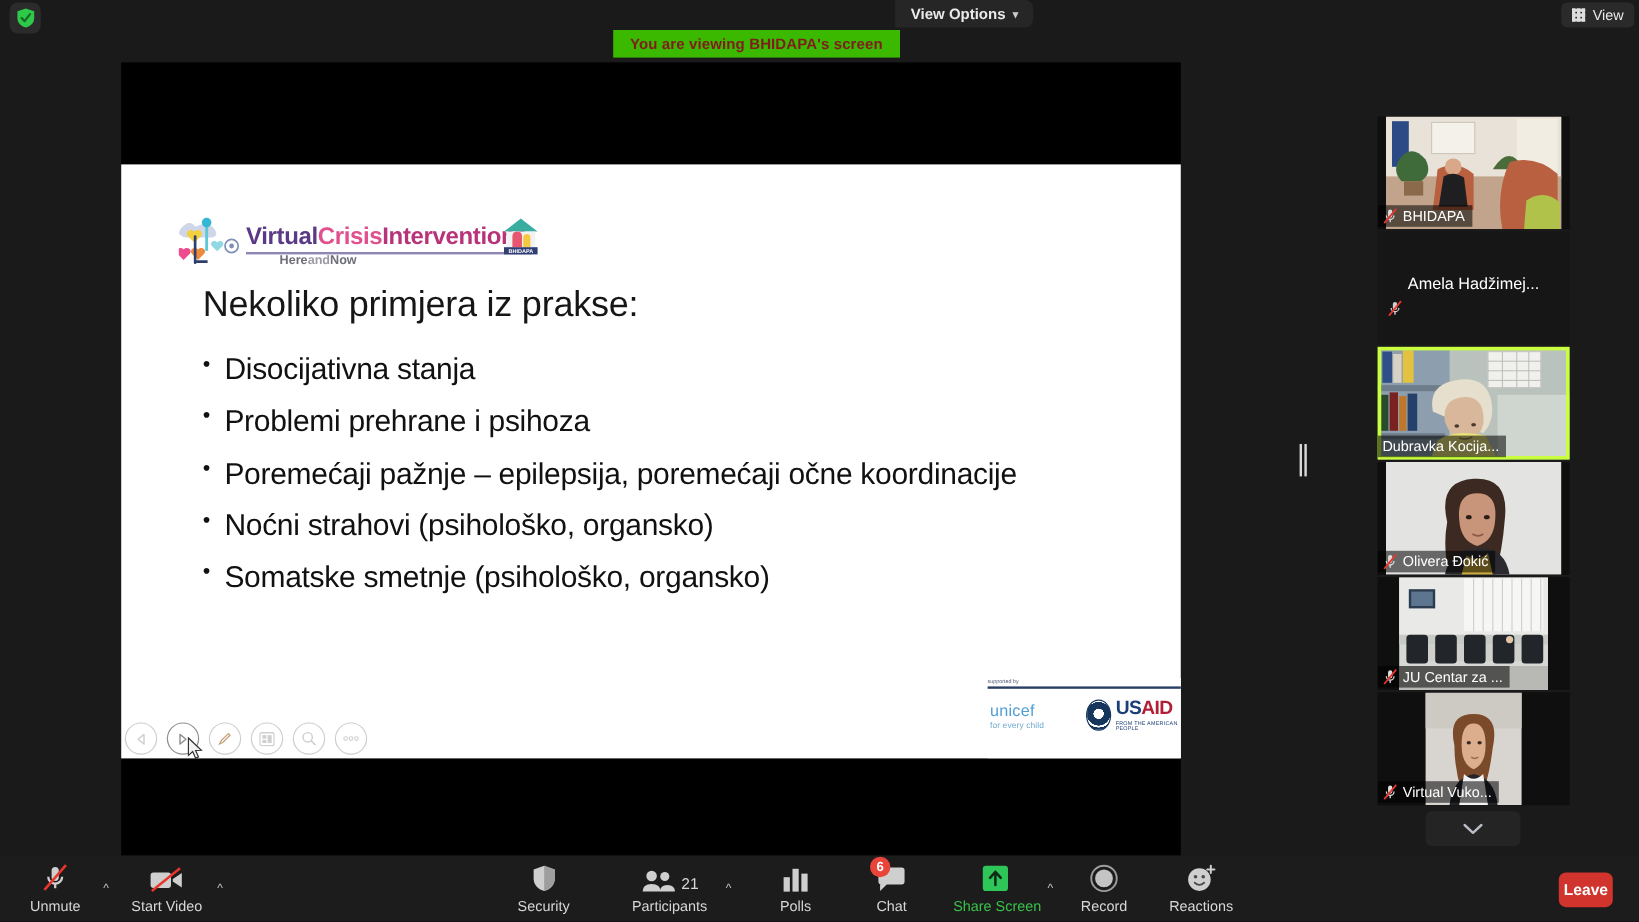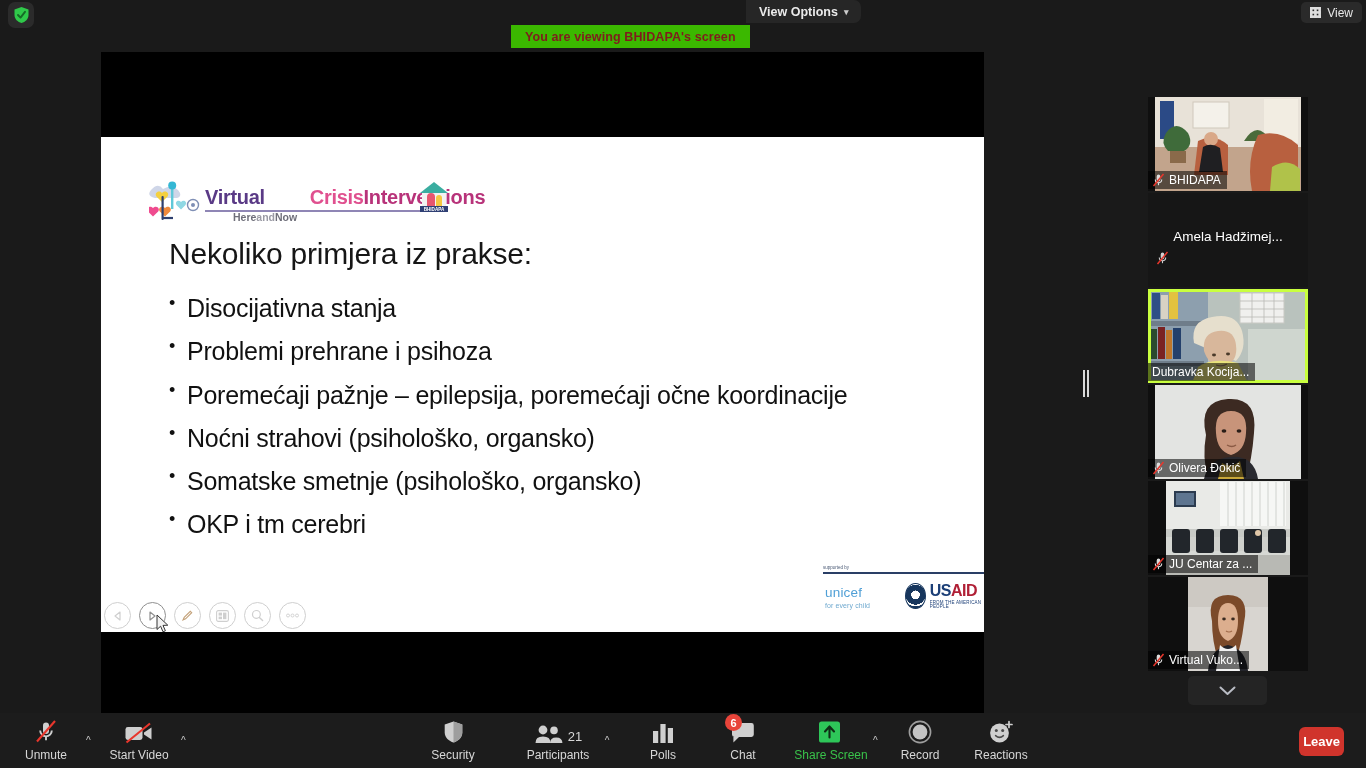--- a/index.html
+++ b/index.html
@@ -51,21 +51,21 @@
   .slide {
     position: absolute; left: 0px; top: 85px; width: 883px; height: 495px;
     background: #fff; overflow: hidden;
   }
 
   .logo-row { position: absolute; left: 48px; top: 43px; width: 310px; height: 48px; }
   .logo-mark { position: absolute; left: 0; top: 0; width: 58px; height: 46px; }
   .logo-text { position: absolute; left: 56px; top: 6px; white-space: nowrap;
     font-size: 20px; font-weight: bold; letter-spacing: -.3px; }
   .lt-virtual { color: #5a3a86; }
-  .lt-crisis  { color: #e0508f; padding-left: 45px; }
+  .lt-crisis  { color: #e0508f; }
   .lt-inter   { color: #b8337a; }
   .logo-rule  { position: absolute; left: 56px; top: 30px; width: 238px; height: 1.6px; background: #8f86b5; }
   .logo-sub   { position: absolute; left: 84px; top: 31px; font-size: 10.5px; font-weight: bold; }
   .ls-here { color: #6f6f7a; } .ls-and { color: #9b9ba5; } .ls-now { color: #6f6f7a; }
   .logo-house { position: absolute; left: 268px; top: 0px; width: 34px; height: 34px; }
 
   .slide-title {
     position: absolute; left: 68px; top: 100px;
     font-size: 30px; color: #161616; font-weight: normal;
     letter-spacing: -.2px;
@@ -217,21 +217,20 @@
       </div>
 
       <div class="slide-title">Nekoliko primjera iz prakse:</div>
 
       <div class="bullets">
         <div class="bullet">Disocijativna stanja</div>
         <div class="bullet">Problemi prehrane i psihoza</div>
         <div class="bullet">Poremećaji pažnje – epilepsija, poremećaji očne koordinacije</div>
         <div class="bullet">Noćni strahovi (psihološko, organsko)</div>
         <div class="bullet">Somatske smetnje (psihološko, organsko)</div>
-        <div class="bullet">OKP i tm cerebri</div>
       </div>
 
       <div class="slide-logos">
         <div class="sl-supported">supported by</div>
         <div class="sl-rule"></div>
         <div class="sl-unicef">
           <div class="u1">unicef</div>
           <div class="u2">for every child</div>
         </div>
         <div class="sl-usaid">

